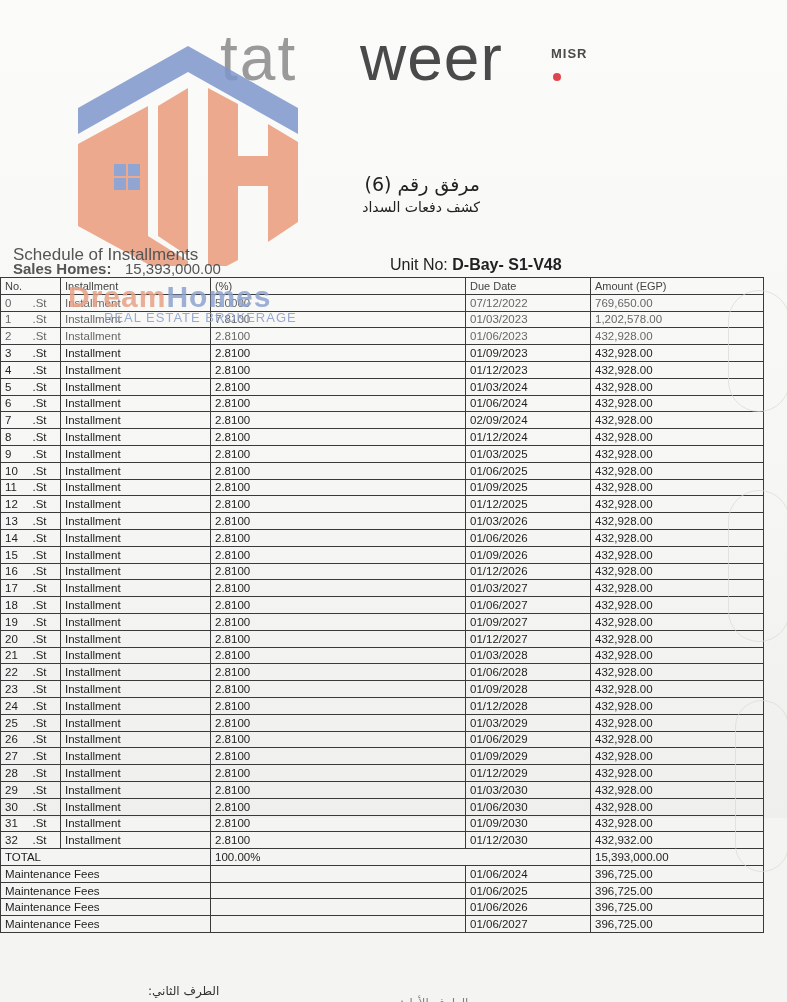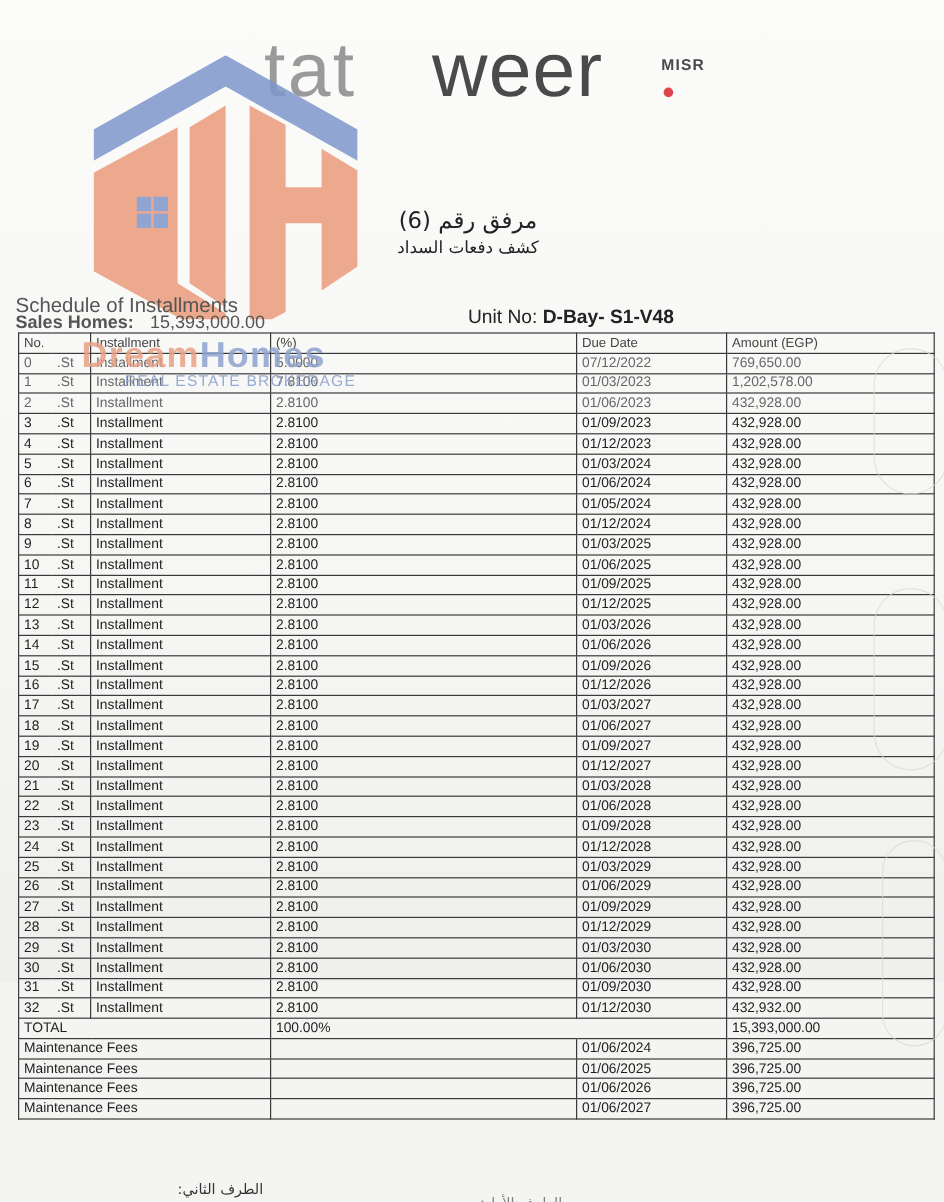--- a/index.html
+++ b/index.html
@@ -18,40 +18,40 @@
   .brand .weer { position:absolute; left:140px; top:0; font-size:64px; color:#4a4a4a;
     font-weight:400; line-height:60px; letter-spacing:1px;}
   .brand .misr { position:absolute; left:331px; top:18px; font-size:13px; font-weight:700;
     color:#4a4a4a; letter-spacing:1px;}
   .brand .dot { position:absolute; left:333px; top:45px; width:8px; height:8px; border-radius:50%;
     background:#e0454f; }
 
   
   .wm-logo { position:absolute; left:78px; top:46px; width:220px; height:220px; opacity:0.85; }
 
-  .ar-title { position:absolute; left:300px; top:172px; width:180px; text-align:center;
+  .ar-title { position:absolute; left:300px; top:172px; width:180px; text-align:right;
     font-family:"DejaVu Sans", sans-serif; direction:rtl; color:#222; }
   .ar-title .l1 { font-size:19px; line-height:24px; }
   .ar-title .l2 { font-size:14px; line-height:22px; }
 
   .sched-title { position:absolute; left:13px; top:245px; font-size:17px; color:#555; }
   .sales { position:absolute; left:13px; top:260px; font-size:15px; color:#555; }
   .sales .lbl { font-weight:700; color:#555; }
   .sales .val { position:absolute; left:112px; top:0; white-space:nowrap; color:#555;}
   .unit { position:absolute; left:390px; top:256px; font-size:16px; color:#222; white-space:nowrap;}
   .unit .val { font-weight:700;text-align:right; }
 
   
   .wm-text { position:absolute; left:68px; top:280px; pointer-events:none; }
   .wm-text .dream { font-size:30px; font-weight:700; color:#e8a185; opacity:0.85; letter-spacing:1px;}
   .wm-text .dream b { color:#8ea3cf; font-weight:700;}
   .wm-text .sub { position:absolute; left:36px; top:30px; font-size:13px; color:#8ea3cf;
     letter-spacing:1px; white-space:nowrap; opacity:0.9;}
 
-  table.sched { position:absolute; left:15px; top:277px; width:764px; border-collapse:collapse;
+  table.sched { position:absolute; left:0; top:277px; width:764px; border-collapse:collapse;
     font-size:11.5px; table-layout:fixed; }
   table.sched td, table.sched th { border:1px solid #3a3a3a; padding:0 4px; height:15.8px;
     white-space:nowrap; overflow:hidden; font-weight:400; text-align:left; }
   table.sched th { color:#444; font-size:11px; }
   .c-no { width:28px; }
   .c-st { width:32px; }
   .c-inst { width:150px; }
   .c-pct { width:255px; }
   .c-date { width:125px; }
   .c-amt { width:auto; }
@@ -174,21 +174,21 @@
           <td>Installment</td>
           <td>2.8100</td>
           <td>01/06/2024</td>
           <td>432,928.00</td>
         </tr>
         <tr>
           <td class="nb-r">7</td>
           <td class="nb-l">.St</td>
           <td>Installment</td>
           <td>2.8100</td>
-          <td>01/05/2024</td>
+          <td>02/09/2024</td>
           <td>432,928.00</td>
         </tr>
         <tr>
           <td class="nb-r">8</td>
           <td class="nb-l">.St</td>
           <td>Installment</td>
           <td>2.8100</td>
           <td>01/12/2024</td>
           <td>432,928.00</td>
         </tr>

